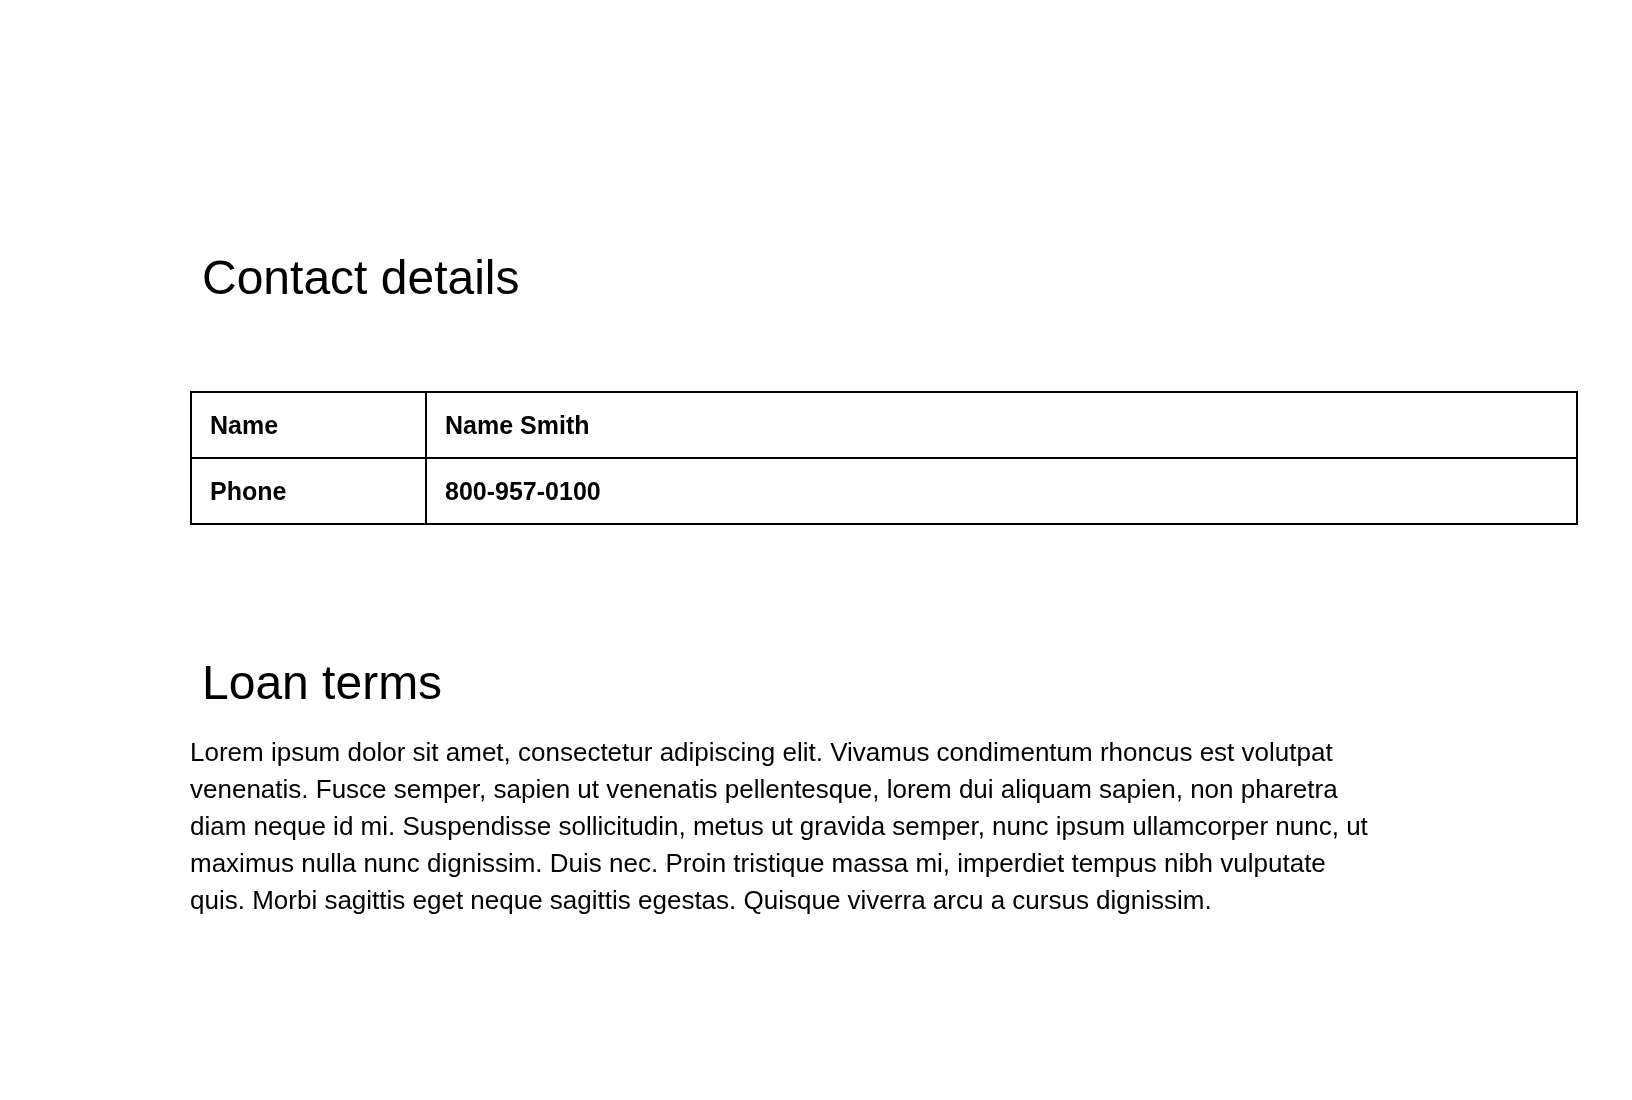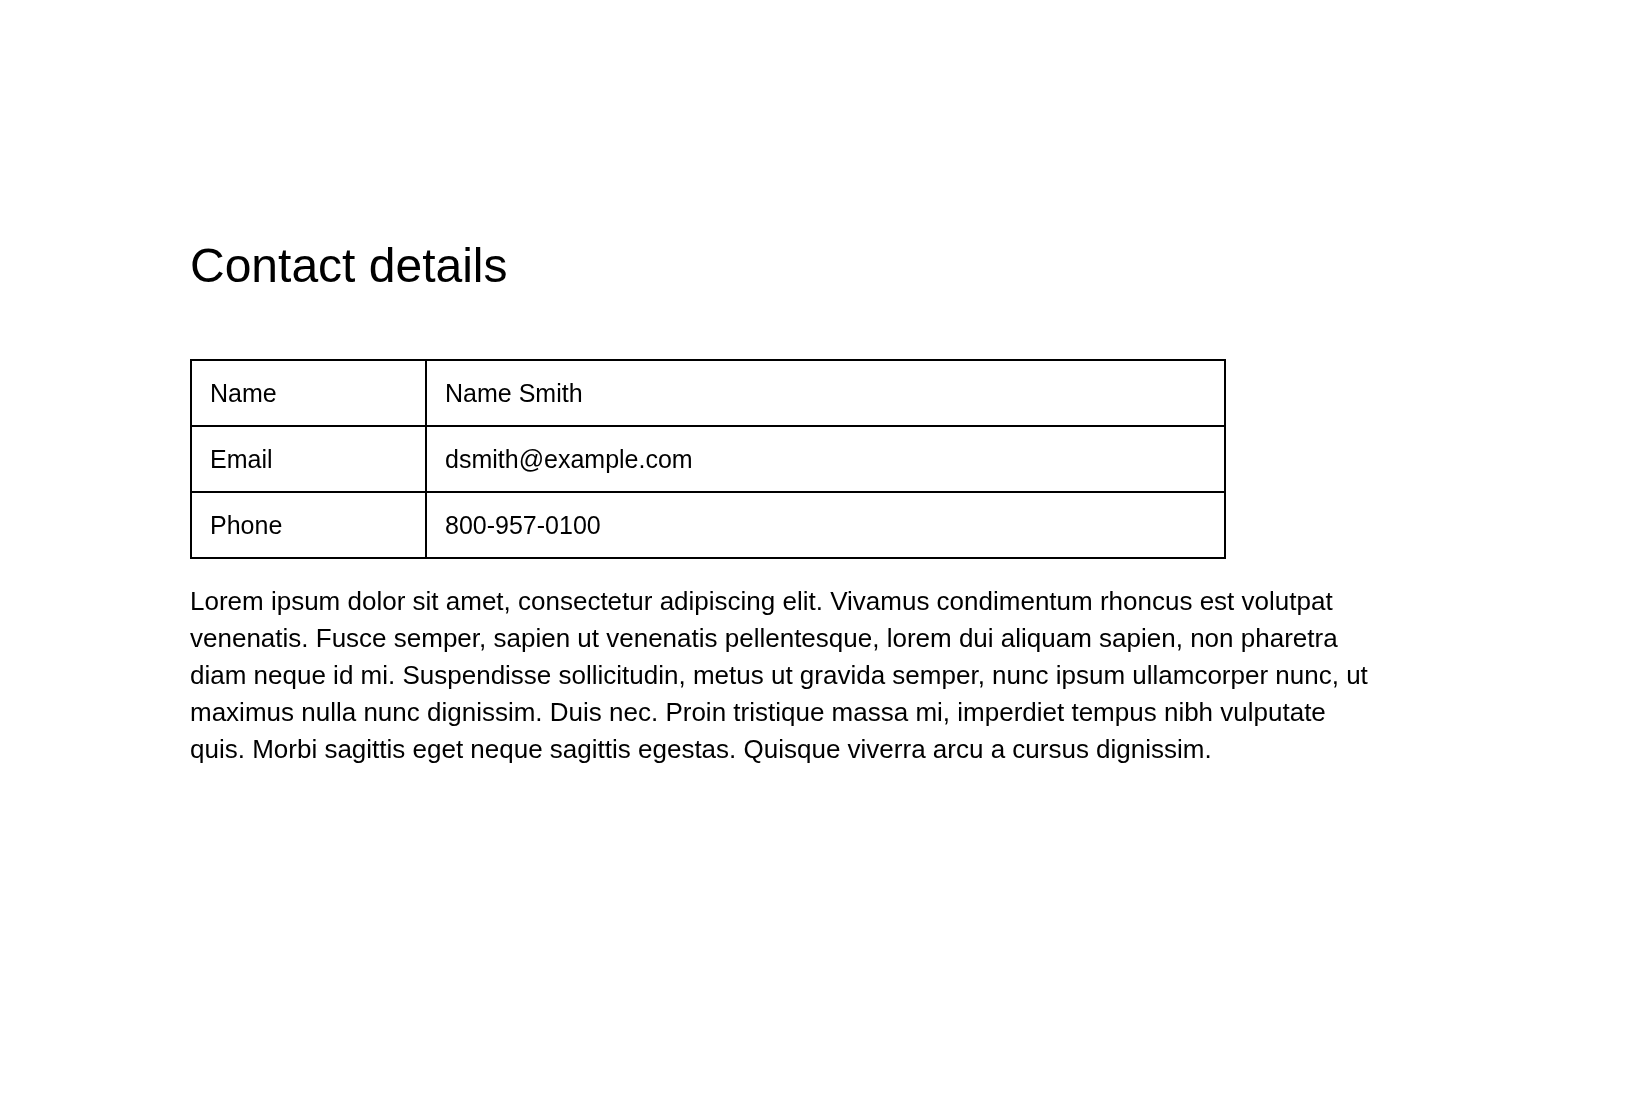--- a/index.html
+++ b/index.html
@@ -12,37 +12,38 @@
     height: 1100px;
     overflow: hidden;
     font-family: "Liberation Sans", sans-serif;
     color: #000000;
   }
   .doc {
     padding-left: 190px;
     padding-right: 190px;
   }
   h1.section-heading {
-    margin: 0;
+    margin: 12px;
     font-size: 48px;
     font-weight: 400;
     line-height: 1.15;
     color: #000000;
   }
   #contact-heading {
     padding-top: 238px;
   }
   #loan-heading {
     margin-top: 130px;
   }
   table.contact-table {
     border-collapse: collapse;
-    margin-top: 66px;
-    width: 1036px;
+    margin-top: 86px;
+    width: 1388px;
     table-layout: fixed;
+    font-weight: bold;
   }
   table.contact-table td {
     border: 2px solid #000000;
     height: 64px;
     vertical-align: middle;
     padding: 0 0 0 18px;
     font-size: 25px;
     line-height: 1.2;
     color: #000000;
   }
@@ -64,28 +65,25 @@
 
   <h1 class="section-heading" id="contact-heading">Contact details</h1>
 
   <table class="contact-table">
     <tbody>
   <tr>
     <td class="label-cell">Name</td>
     <td class="value-cell">Name Smith</td>
   </tr>
 
-  <tr>
-    <td class="label-cell">Email</td>
-    <td class="value-cell">dsmith@example.com</td>
-  </tr>
 
   <tr>
     <td class="label-cell">Phone</td>
     <td class="value-cell">800-957-0100</td>
   </tr>
 </tbody>
   </table>
 
+  <h1 class="section-heading" id="loan-heading">Loan terms</h1>
 
   <p class="body-paragraph">Lorem ipsum dolor sit amet, consectetur adipiscing elit. Vivamus condimentum rhoncus est volutpat venenatis. Fusce semper, sapien ut venenatis pellentesque, lorem dui aliquam sapien, non pharetra diam neque id mi. Suspendisse sollicitudin, metus ut gravida semper, nunc ipsum ullamcorper nunc, ut maximus nulla nunc dignissim. Duis nec. Proin tristique massa mi, imperdiet tempus nibh vulputate quis. Morbi sagittis eget neque sagittis egestas. Quisque viverra arcu a cursus dignissim.</p>
 
 </div>
 
 </body></html>

